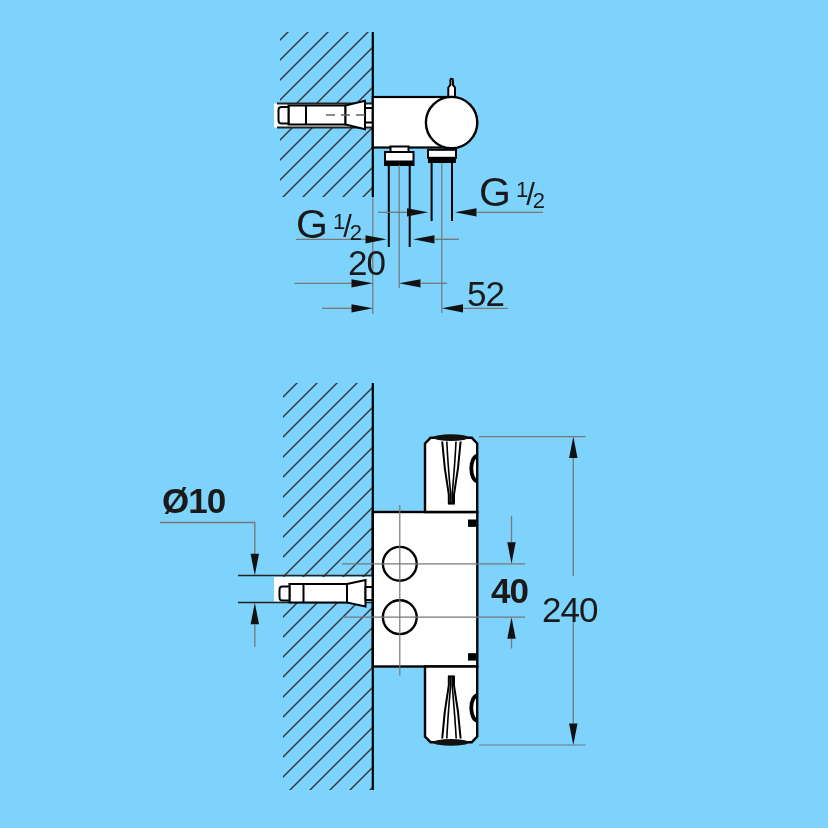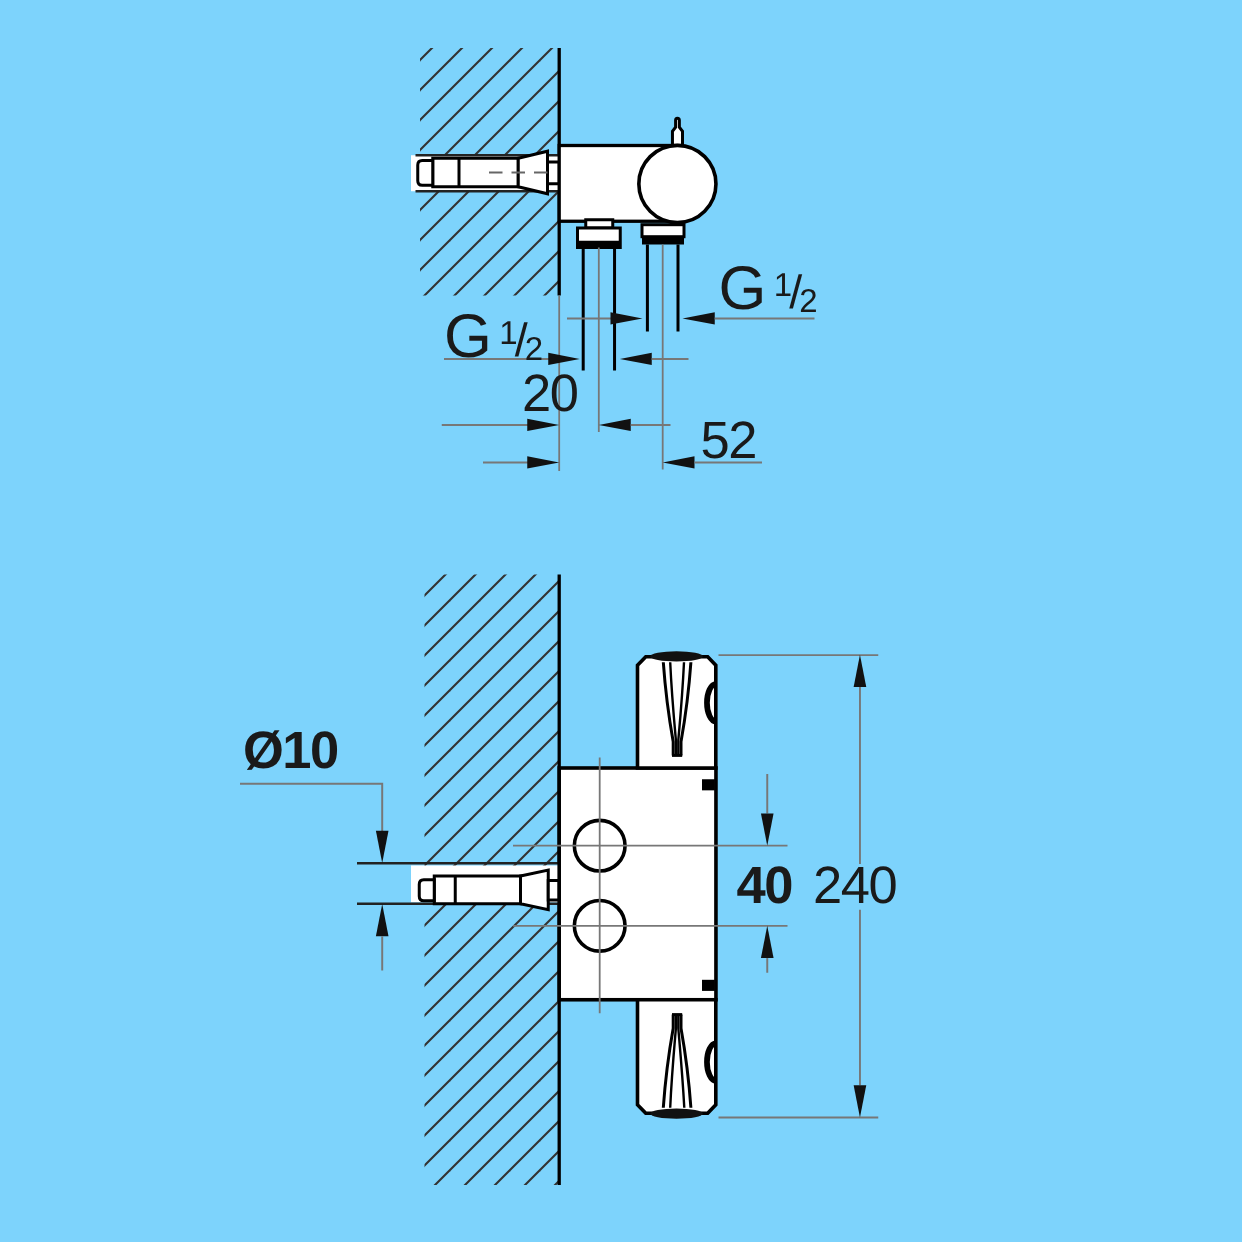--- a/index.html
+++ b/index.html
@@ -179,15 +179,15 @@
   </div>
 
   <div class="label dim-num" style="left:301px;top:245px;margin-left:47px;">20</div>
 
   <div class="label dim-num" style="left:452px;top:276px;margin-left:15px;">52</div>
 
   <div class="label dim-num" style="left:162px;top:483px;font-weight:bold;">Ø10</div>
 
   <div class="label dim-num" style="left:491px;top:573px;font-weight:bold;">40</div>
 
-  <div class="label dim-num" style="left:542px;top:573px;">240</div>
+  <div class="label dim-num" style="left:542px;top:592px;">240</div>
 
 </div>
 
 </body></html>

